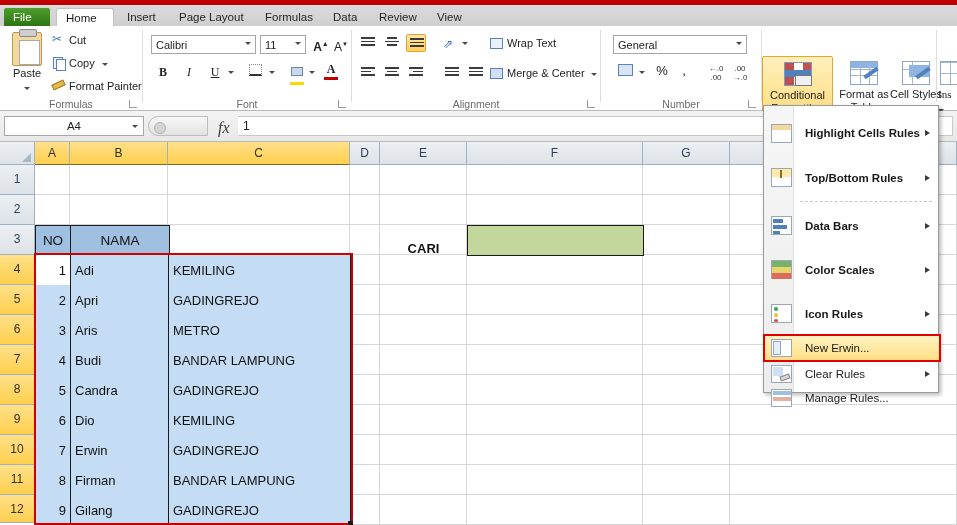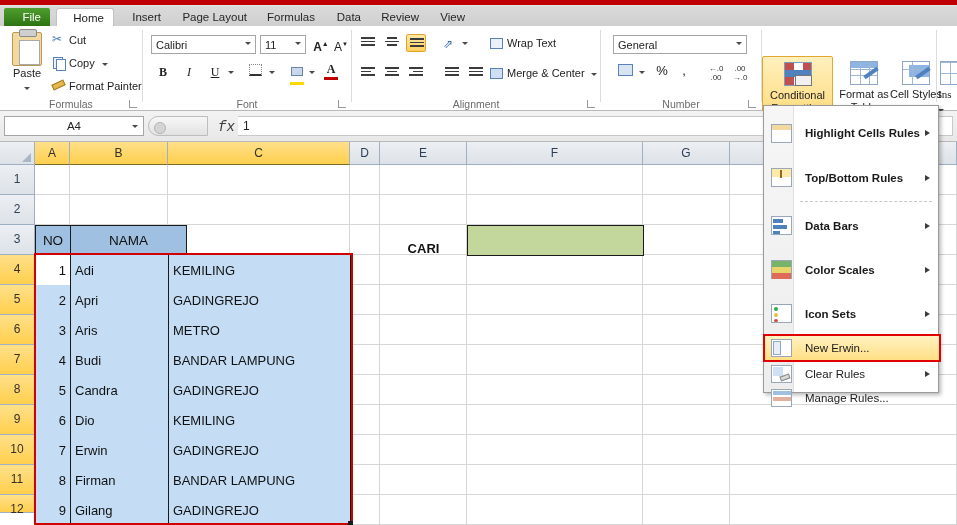--- a/index.html
+++ b/index.html
@@ -12,21 +12,21 @@
 
   
   .topbar { position:absolute; left:0; top:0; width:957px; height:5px; background:#c00000; }
   .topbar-shade { position:absolute; left:0; top:5px; width:957px; height:3px;
                   background:linear-gradient(#e4e4e4,#d4d4d4); }
 
   
   .tabstrip { position:absolute; left:0; top:8px; width:957px; height:18px;
               background:linear-gradient(#d9d9d9,#cfcfcf); }
   .tab { position:absolute; top:0; height:18px; line-height:18px; font-size:11.5px;
-         color:#262626; text-align:right; padding:0 9px; white-space:nowrap; }
+         color:#262626; text-align:left; padding:0 9px; white-space:nowrap; }
   .tab.file { left:4px; width:46px; background:linear-gradient(#4f9e2f,#2e7412);
               color:#fff; border-radius:2px 2px 0 0; font-size:11.5px; }
   .tab.active { background:#fff; border:1px solid #c2c2c2; border-bottom:none;
                 border-radius:3px 3px 0 0; color:#1a1a1a; }
 
   
   .ribbon { position:absolute; left:0; top:26px; width:957px; height:85px;
             background:#fff; border-bottom:1px solid #b9b9b9; }
   .rgroup { position:absolute; top:0; height:85px; }
   .rgroup .glabel { position:absolute; bottom:1px; width:100%; text-align:center;
@@ -90,22 +90,22 @@
           background:linear-gradient(#f3f3f3,#e8e8e8); border-bottom:1px solid #b9b9b9; }
   .namebox { position:absolute; left:4px; top:5px; width:140px; height:20px; background:#fff;
              border:1px solid #a6a6a6; font-size:11.5px; color:#222; text-align:center;
              line-height:19px; }
   .namebox .cc { position:absolute; right:5px; top:8px; }
   .fb-sep { position:absolute; left:148px; top:5px; width:60px; height:20px;
             background:linear-gradient(#f7f7f7,#e2e2e2); border:1px solid #bdbdbd;
             border-radius:10px 0 0 10px; }
   .fb-sep:before { content:""; position:absolute; left:5px; top:5px; width:10px;height:10px;
                    border-radius:50%; background:#d4d4d4; border:1px solid #b5b5b5; }
-  .fxlbl { position:absolute; left:218px; top:8px; font-size:14px; font-style:italic;
-           color:#3b3b3b; font-family:Liberation Mono, monospace; }
+  .fxlbl { position:absolute; left:218px; top:8px; font-size:16px; font-style:italic;
+           color:#3b3b3b; font-family:Liberation Serif, serif; }
   .fbinput { position:absolute; left:238px; top:5px; width:715px; height:20px; background:#fff;
              border:1px solid #c9c9c9; border-left:none; font-size:12px; color:#222;
              line-height:19px; padding-left:5px; }
 
   
   .sheet { position:absolute; left:0; top:142px; width:957px; height:383px;
            background:#fff; overflow:hidden; }
   .corner { position:absolute; left:0; top:0; width:35px; height:23px;
             background:linear-gradient(#eceff3,#dde2e8); border-right:1px solid #9fb0c4;
             border-bottom:1px solid #9fb0c4; }
@@ -389,21 +389,21 @@
   <div class="rowh" style="top:53px;height:30px;line-height:29px;">2</div>
   <div class="rowh" style="top:83px;height:30px;line-height:29px;">3</div>
   <div class="rowh sel" style="top:113px;height:30px;line-height:29px;">4</div>
   <div class="rowh sel" style="top:143px;height:30px;line-height:29px;">5</div>
   <div class="rowh sel" style="top:173px;height:30px;line-height:29px;">6</div>
   <div class="rowh sel" style="top:203px;height:30px;line-height:29px;">7</div>
   <div class="rowh sel" style="top:233px;height:30px;line-height:29px;">8</div>
   <div class="rowh sel" style="top:263px;height:30px;line-height:29px;">9</div>
   <div class="rowh sel" style="top:293px;height:30px;line-height:29px;">10</div>
   <div class="rowh sel" style="top:323px;height:30px;line-height:29px;">11</div>
-  <div class="rowh sel" style="top:353px;height:18px;line-height:29px;">12</div>
+  <div class="rowh sel" style="top:353px;height:28px;line-height:29px;">12</div>
 
   <div id="empty-cells">
       <div class="cell" style="left: 35px; top: 23px; width: 35px; height: 30px;"></div>
       <div class="cell" style="left: 70px; top: 23px; width: 98px; height: 30px;"></div>
       <div class="cell" style="left: 168px; top: 23px; width: 182px; height: 30px;"></div>
       <div class="cell" style="left: 350px; top: 23px; width: 30px; height: 30px;"></div>
       <div class="cell" style="left: 380px; top: 23px; width: 87px; height: 30px;"></div>
       <div class="cell" style="left: 467px; top: 23px; width: 176px; height: 30px;"></div>
       <div class="cell" style="left: 643px; top: 23px; width: 87px; height: 30px;"></div>
       <div class="cell" style="left: 730px; top: 23px; width: 227px; height: 30px;"></div>
@@ -491,21 +491,21 @@
       <div class="cell" style="left: 70px; top: 353px; width: 98px; height: 30px;"></div>
       <div class="cell" style="left: 168px; top: 353px; width: 182px; height: 30px;"></div>
       <div class="cell" style="left: 350px; top: 353px; width: 30px; height: 30px;"></div>
       <div class="cell" style="left: 380px; top: 353px; width: 87px; height: 30px;"></div>
       <div class="cell" style="left: 467px; top: 353px; width: 176px; height: 30px;"></div>
       <div class="cell" style="left: 643px; top: 353px; width: 87px; height: 30px;"></div>
       <div class="cell" style="left: 730px; top: 353px; width: 227px; height: 30px;"></div>
     </div>
 
   <div class="cell hdr" style="left:35px;top:83px;width:36px;height:31px;">NO</div>
-  <div class="cell hdr" style="left:70px;top:83px;width:117px;height:31px;">NAMA</div>
+  <div class="cell hdr" style="left:70px;top:83px;width:100px;height:31px;">NAMA</div>
 
   <div class="cell bold" style="left:380px;top:91px;width:87px;height:30px;justify-content:center;border:none;">CARI</div>
   <div class="cell green" style="left:467px;top:83px;width:177px;height:31px;"></div>
 
   <div class="cell data active num" style="left:35px;top:113px;width:36px;height:31px;">1</div>
   <div class="cell data" style="left:70px;top:113px;width:99px;height:31px;">Adi</div>
   <div class="cell data" style="left:168px;top:113px;width:183px;height:31px;">KEMILING</div>
 
   <div class="cell data num" style="left:35px;top:143px;width:36px;height:31px;">2</div>
   <div class="cell data" style="left:70px;top:143px;width:99px;height:31px;">Apri</div>
@@ -586,21 +586,21 @@
     <span class="mlbl" style="font-weight:bold;">Data Bars</span>
     <span class="arrow"></span>
   </div>
 
   <div class="mitem" style="top:186px;height:44px;">
     <span class="mico" style="top:12px;">
       <i style="position:absolute;left:2px;top:2px;width:4px;height:4px;border-radius:50%;background:#2faa4a;"></i>
       <i style="position:absolute;left:2px;top:8px;width:4px;height:4px;border-radius:50%;background:#e8c13a;"></i>
       <i style="position:absolute;left:2px;top:14px;width:4px;height:3px;border-radius:50%;background:#d04a3a;"></i>
     </span>
-    <span class="mlbl" style="font-weight:bold;">Icon Sets</span>
+    <span class="mlbl" style="font-weight:bold;">Icon Rules</span>
     <span class="arrow"></span>
   </div>
 
   <div class="mitem hi" style="top:230px;height:24px;">
     <span class="mico" style="top:3px;height:18px;">
       <i style="position:absolute;left:1px;top:1px;width:8px;height:14px;background:#e8eef7;border:1px solid #8fa8c8;"></i>
     </span>
     <span class="mlbl">New Erwin...</span>
   </div>
   <div class="mred" style="left:-1px;top:228px;width:178px;height:28px;"></div>

